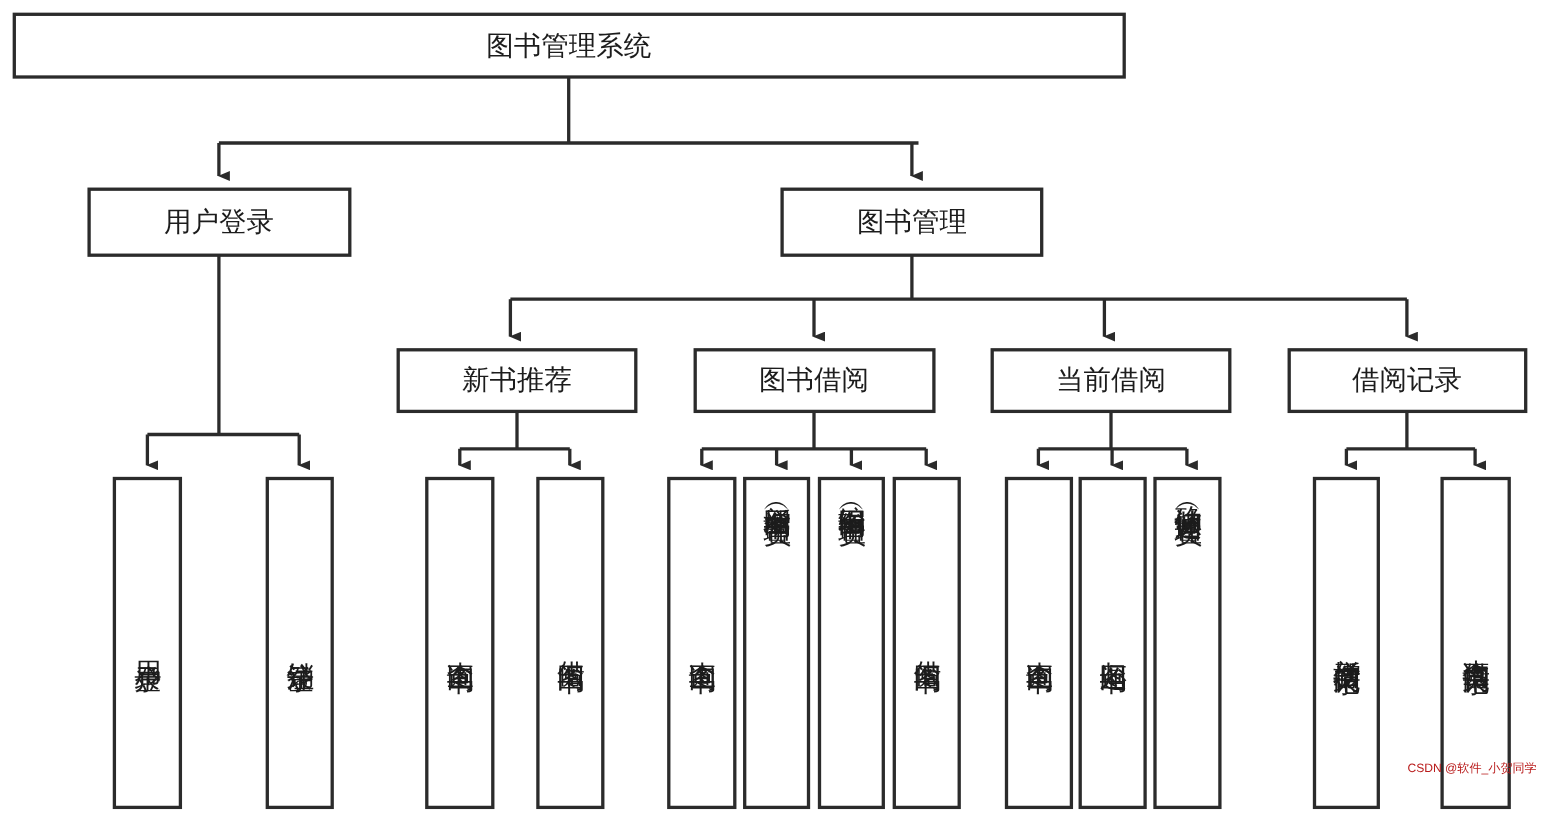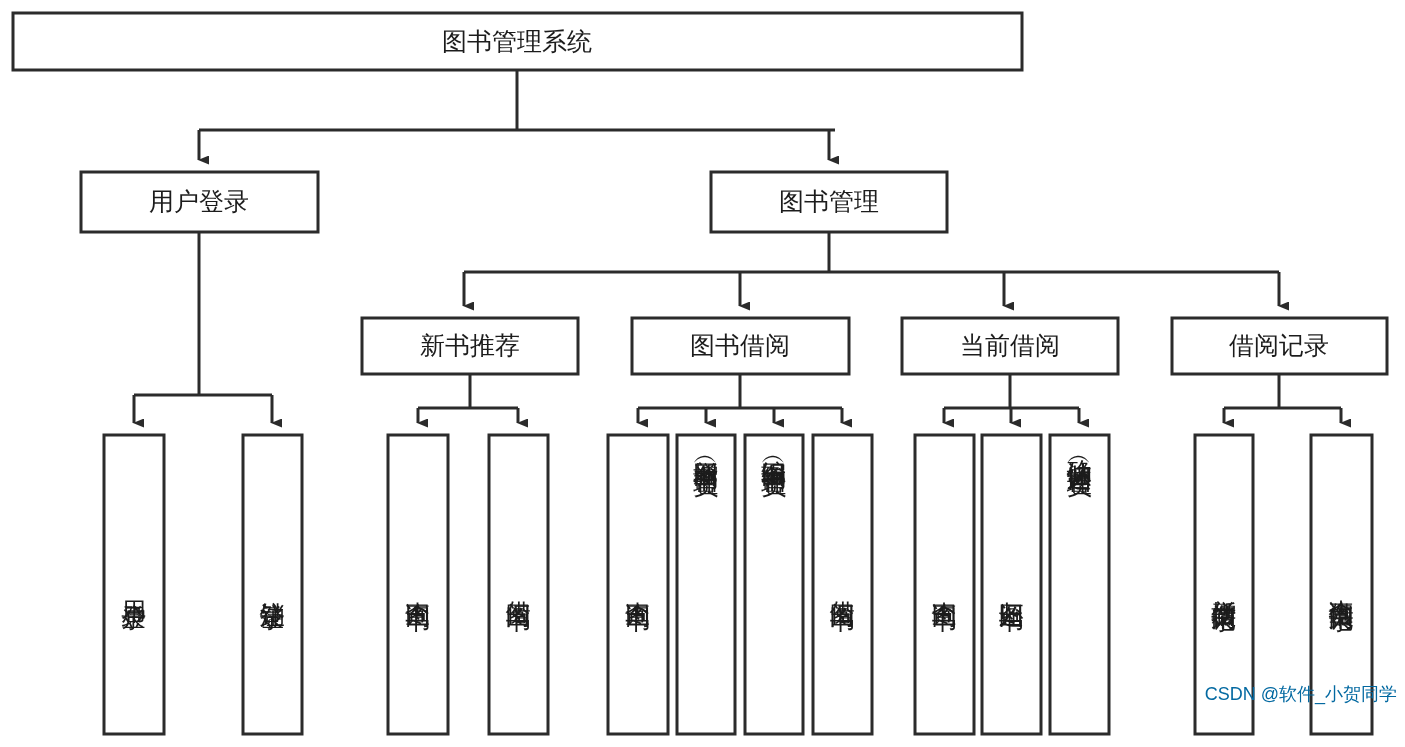--- a/index.html
+++ b/index.html
@@ -69,22 +69,22 @@
     line-height: 1.05;
     color: #1c1c1c;
     letter-spacing: 2px;
     white-space: nowrap;
   }
   .watermark {
     position: absolute;
     right: 8px;
     bottom: 6px;
     font-family: "Liberation Sans", "DejaVu Sans", sans-serif;
-    font-size: 18px;
-    color: #0369a1;
+    font-size: 11px;
+    color: #b91c1c;
     white-space: nowrap;
     user-select: none;
   }
 </style>
 </head>
 <body>
 
 <div id="diagram-root">
 
   <svg class="flow" viewBox="0 0 1405 747">

